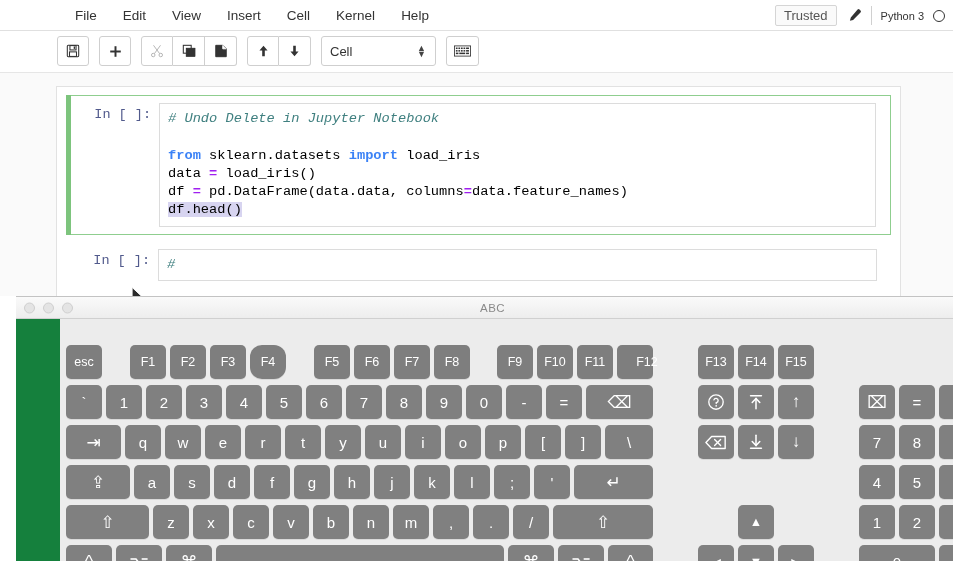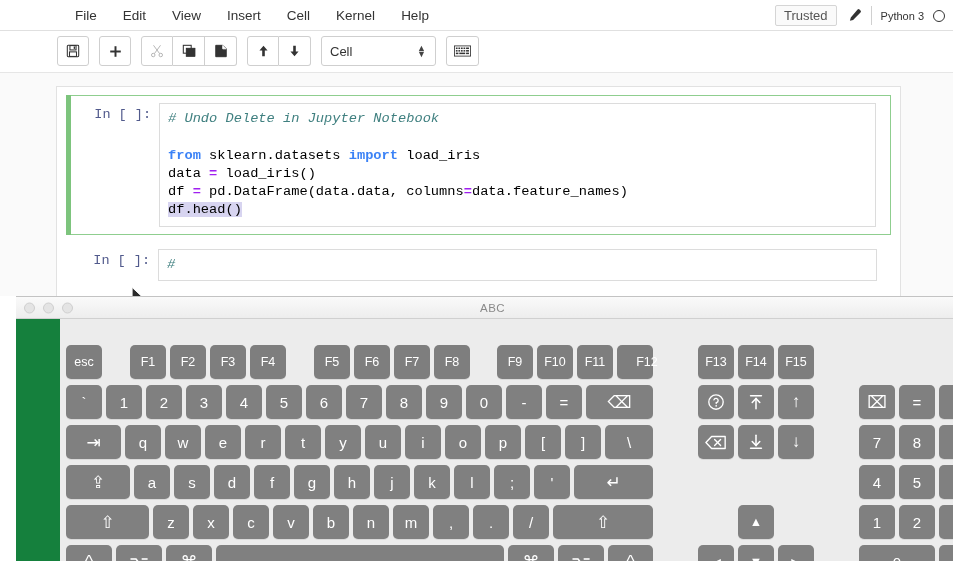--- a/index.html
+++ b/index.html
@@ -273,21 +273,21 @@
         <span class="light"></span>
         <span class="light"></span>
       </div>
       <div class="kb-title">ABC</div>
     </div>
     <div class="kb-surface" id="kb">
         <div class="key fn small" style="left: 6px; top: 26px; width: 36px; height: 34px;">esc</div>
         <div class="key fn" style="left: 70px; top: 26px; width: 36px; height: 34px;">F1</div>
         <div class="key fn" style="left: 110px; top: 26px; width: 36px; height: 34px;">F2</div>
         <div class="key fn" style="left: 150px; top: 26px; width: 36px; height: 34px;">F3</div>
-        <div class="key fn" style="left: 190px; top: 26px; width: 36px; height: 34px;">F4</div>
+        <div class="key fn" style="left: 190px; top: 26px; width: 36px; height: 34px; border-radius: 12px;">F4</div>
         <div class="key fn" style="left: 254px; top: 26px; width: 36px; height: 34px;">F5</div>
         <div class="key fn" style="left: 294px; top: 26px; width: 36px; height: 34px;">F6</div>
         <div class="key fn" style="left: 334px; top: 26px; width: 36px; height: 34px;">F7</div>
         <div class="key fn" style="left: 374px; top: 26px; width: 36px; height: 34px;">F8</div>
         <div class="key fn" style="left: 437px; top: 26px; width: 36px; height: 34px;">F9</div>
         <div class="key fn" style="left: 477px; top: 26px; width: 36px; height: 34px;">F10</div>
         <div class="key fn" style="left: 517px; top: 26px; width: 36px; height: 34px;">F11</div>
         <div class="key fn" style="left: 557px; top: 26px; width: 36px; height: 34px; padding-left: 24px;">F12</div>
         <div class="key fn" style="left: 638px; top: 26px; width: 36px; height: 34px;">F13</div>
         <div class="key fn" style="left: 678px; top: 26px; width: 36px; height: 34px;">F14</div>

